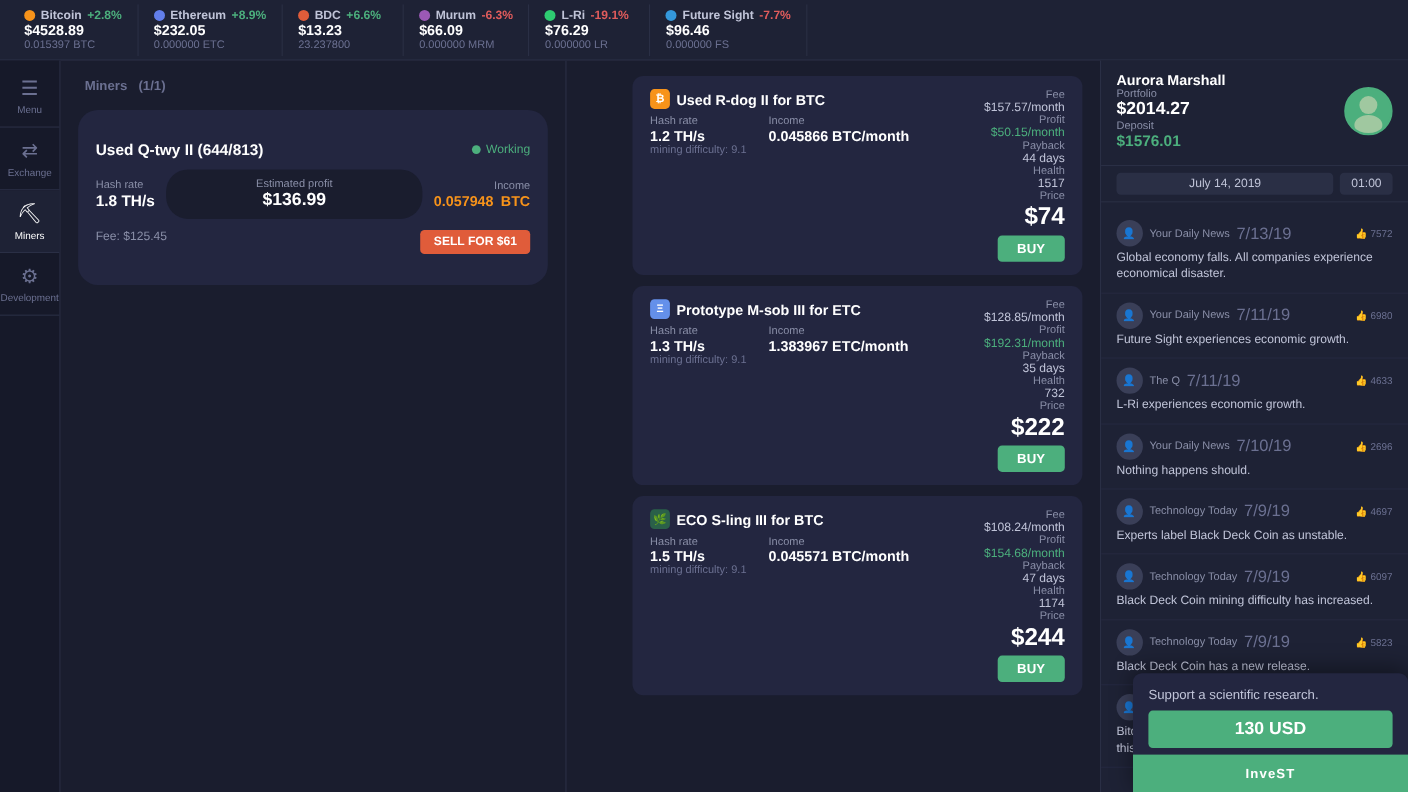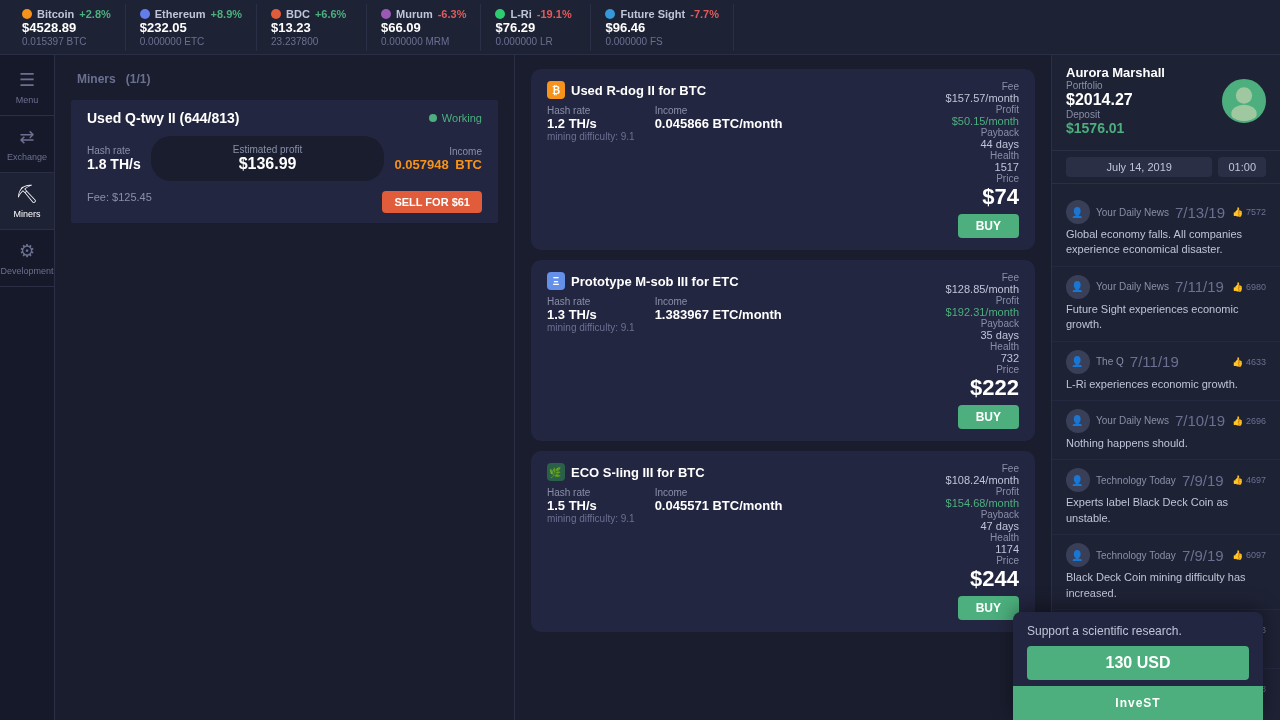--- a/index.html
+++ b/index.html
@@ -75,41 +75,42 @@
     .sidebar-item.active {
       color: #fff;
       background: #1e2235;
     }
 
     
     .main-content {
       flex: 1;
       display: flex;
       overflow: hidden;
+      gap: 44px;
     }
 
     
     .miners-panel {
       width: 460px;
       padding: 14px 16px;
       border-right: 1px solid #2a2f45;
       overflow-y: auto;
     }
     .panel-title {
       font-size: 15px;
       font-weight: 700;
       color: #d0d4e8;
       margin-bottom: 14px;
     }
     .panel-title span { color: #6b7091; font-size: 12px; margin-left: 6px; }
 
     .miner-card {
       background: #232640;
-      border-radius: 2px;
-      padding: 10px 16px;
+      border-radius: 18px;
+      padding: 28px 16px;
       position: relative;
     }
     .miner-card-header {
       display: flex;
       justify-content: space-between;
       align-items: center;
       margin-bottom: 10px;
     }
     .miner-card-title { font-size: 14px; font-weight: 700; color: #fff; }
     .status-badge {
@@ -223,21 +224,21 @@
       padding: 5px 18px;
       border-radius: 4px;
       font-size: 12px;
       font-weight: 700;
       cursor: pointer;
       margin-top: 4px;
     }
 
     
     .right-panel {
-      width: 229px;
+      width: 280px;
       background: #1e2235;
       display: flex;
       flex-direction: column;
       border-left: 1px solid #2a2f45;
     }
 
     .profile-section {
       padding: 10px 14px;
       border-bottom: 1px solid #2a2f45;
     }
@@ -309,21 +310,21 @@
     }
     .news-source { font-size: 10px; color: #8a8fa8; }
     .news-date { font-size: 15px; color: #6b7091; }
     .news-likes { font-size: 9px; color: #6b7091; margin-left: auto; }
     .news-text { font-size: 11px; color: #c0c4d8; line-height: 1.4; }
 
     
     .invest-popup {
       position: absolute;
       bottom: 0;
-      right: 17px;
+      right: 0;
       width: 250px;
       background: #232640;
       border-radius: 8px 8px 0 0;
       overflow: hidden;
       box-shadow: 0 -4px 20px rgba(0,0,0,0.4);
     }
     .invest-popup-body {
       padding: 12px 14px 4px;
     }
     .invest-popup-text {

